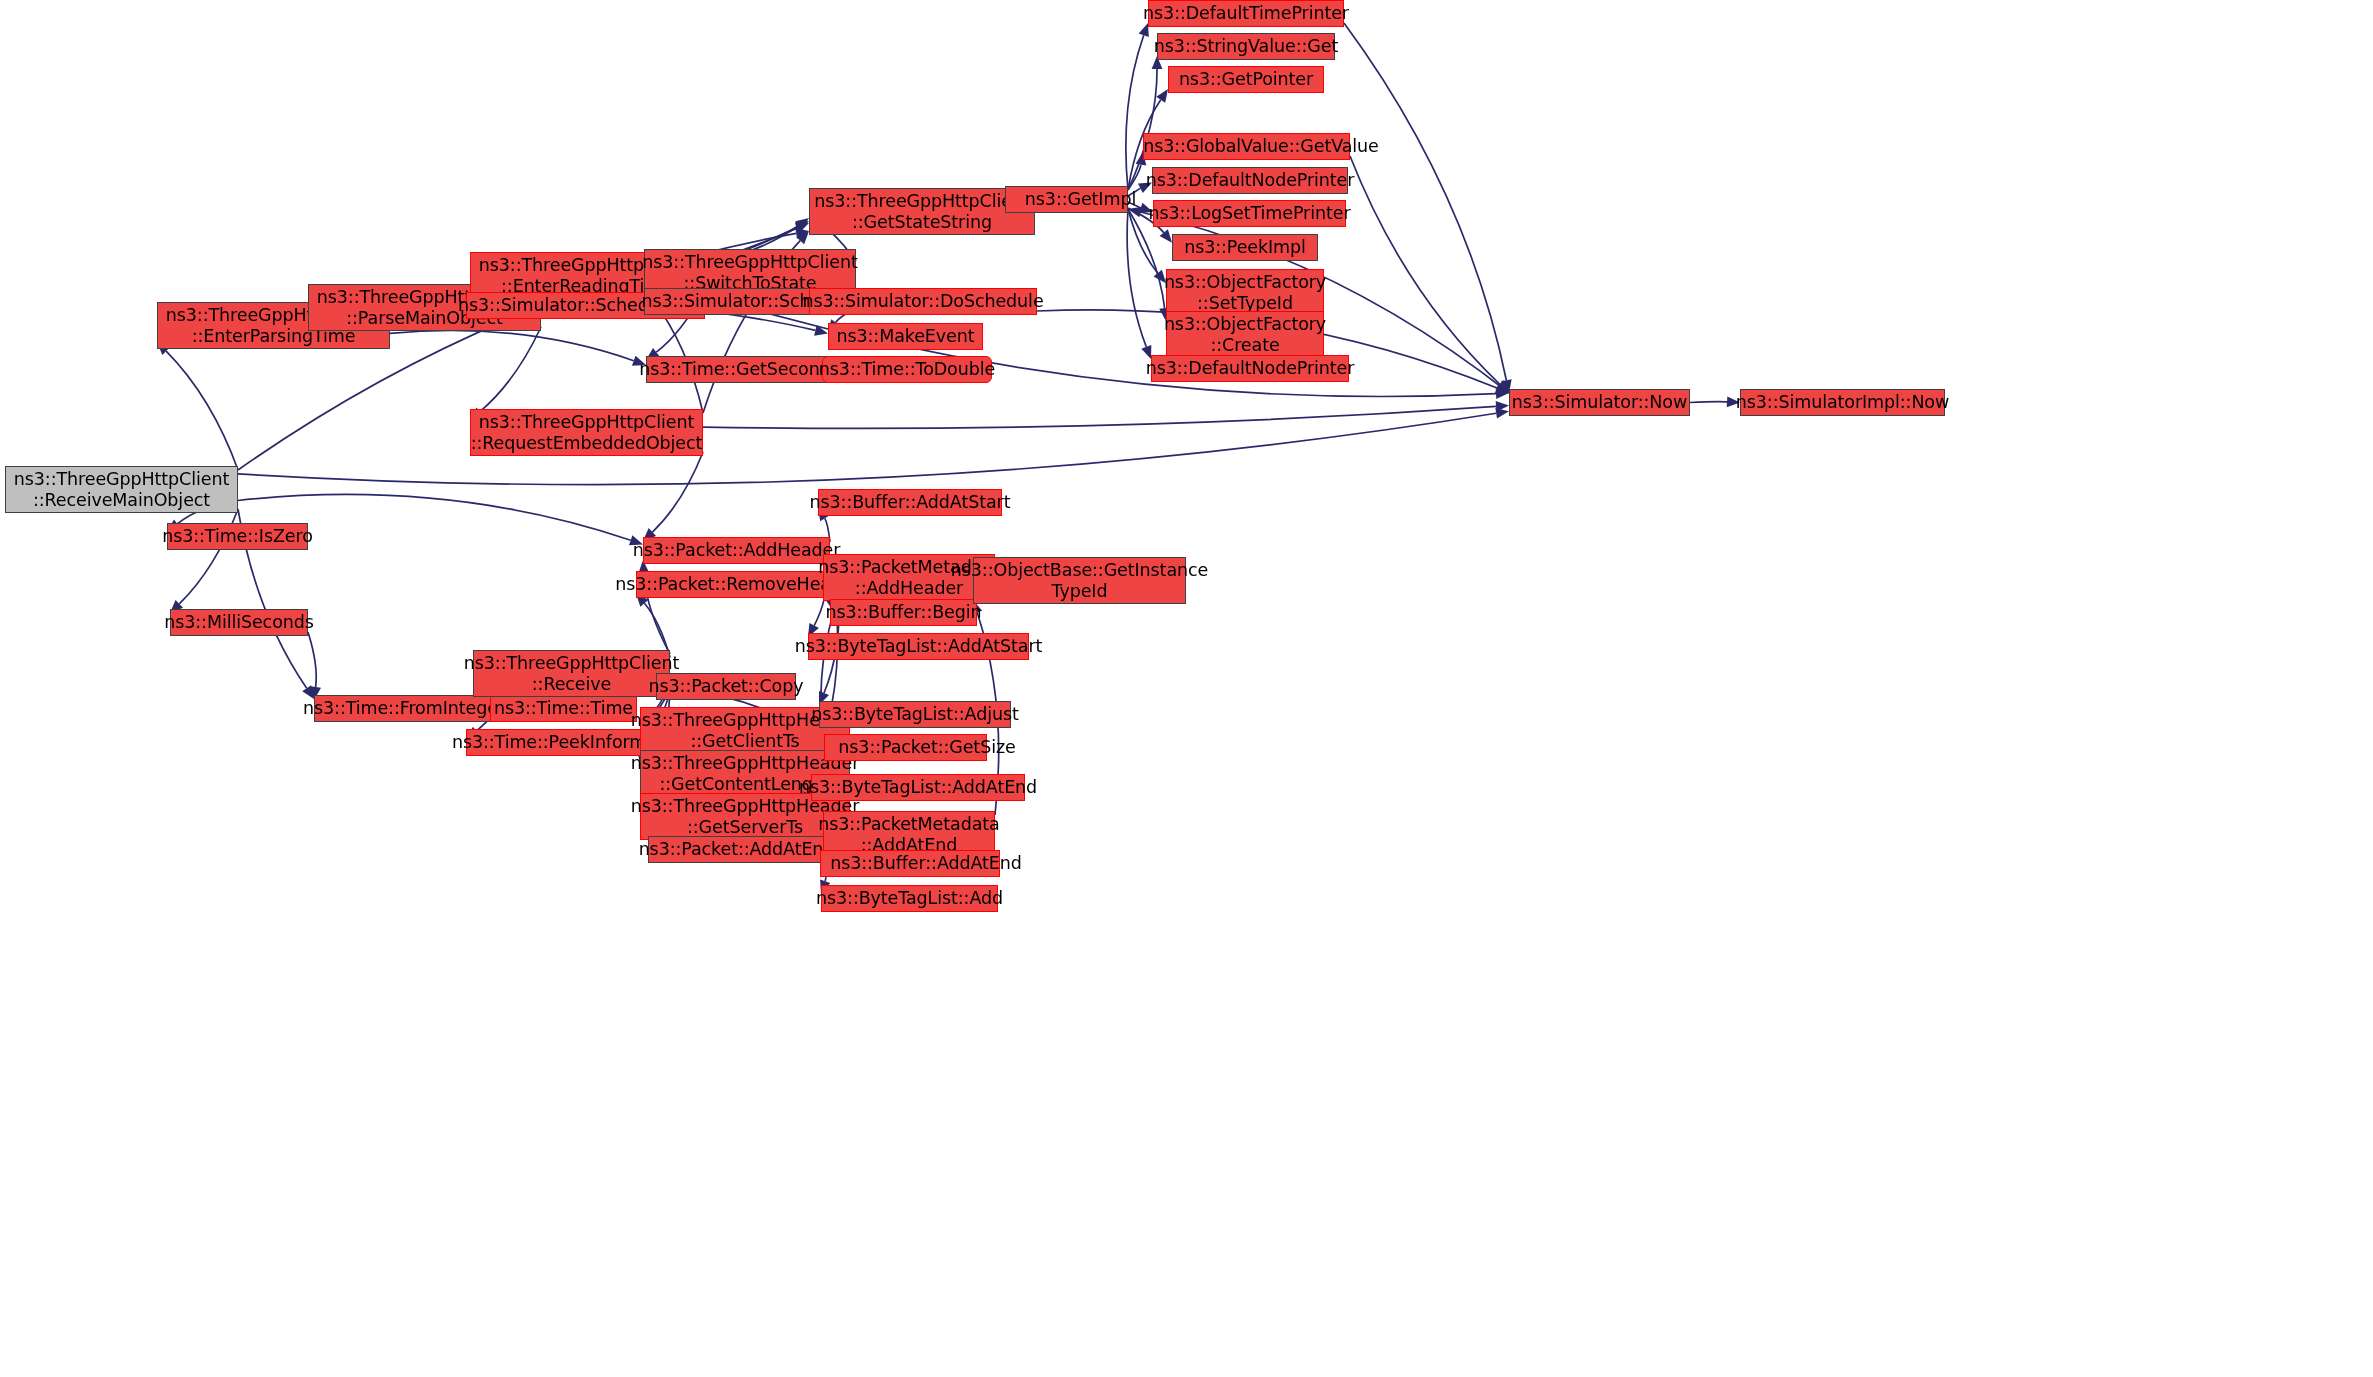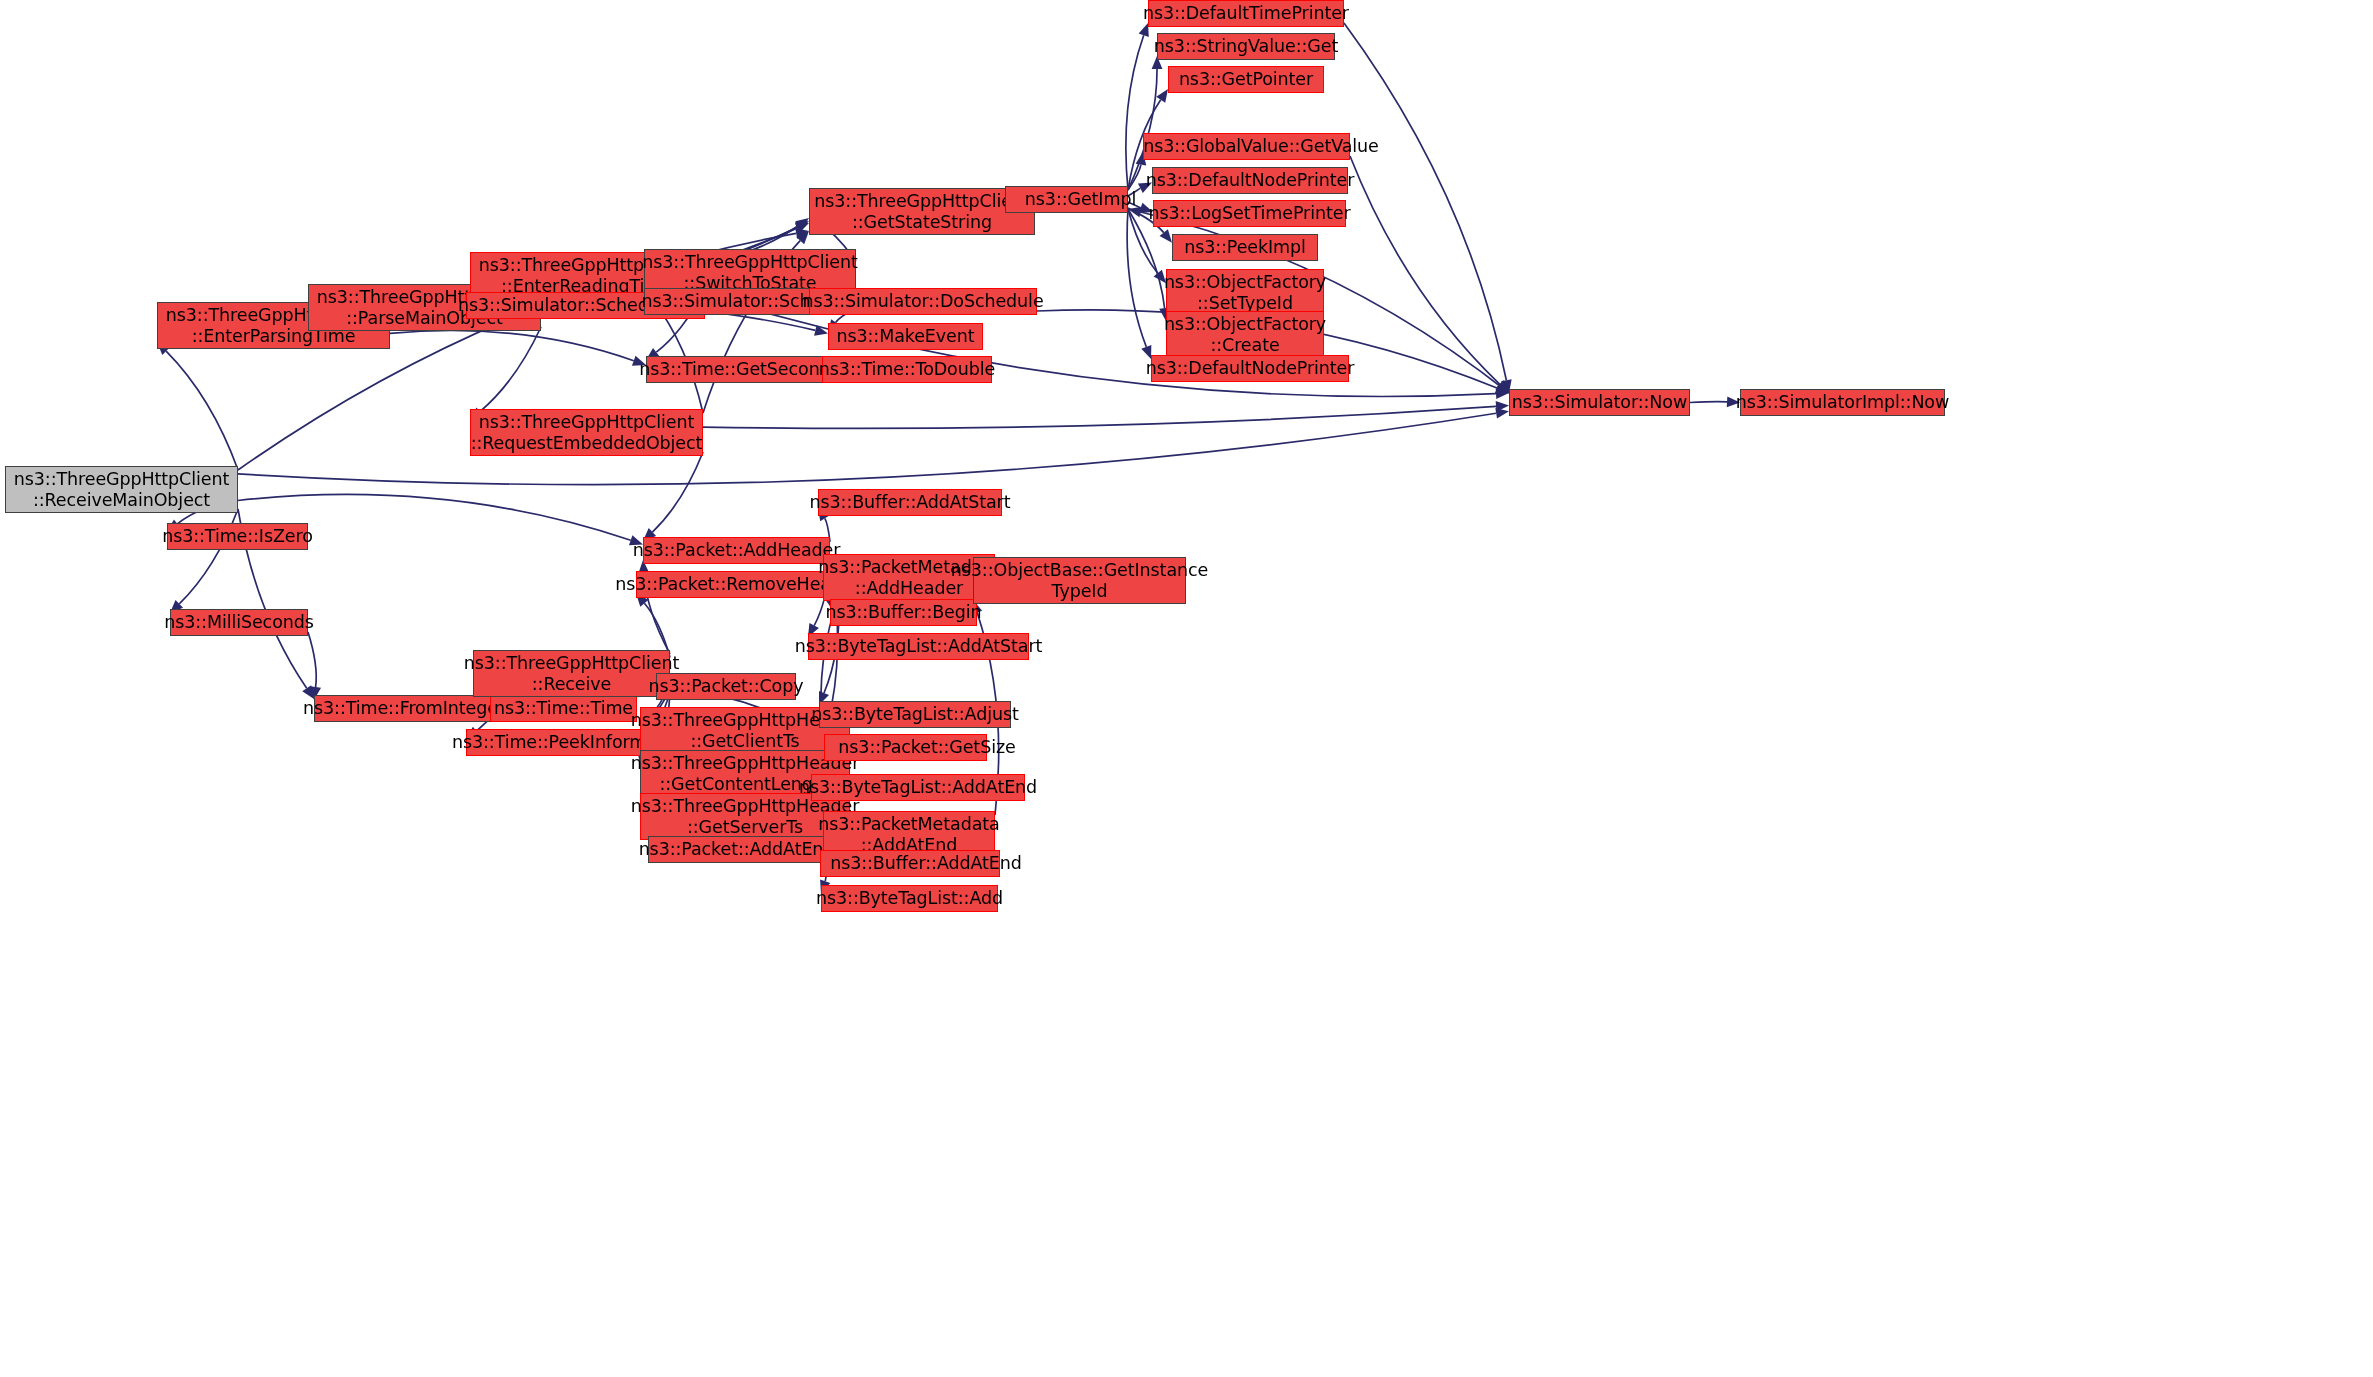--- a/index.html
+++ b/index.html
@@ -205,21 +205,21 @@
 ::EnterReadingTime</div>
       <div class="node red" style="left: 466px; top: 292px; width: 239px; height: 27px;">ns3::Simulator::ScheduleNow</div>
       <div class="node" style="left: 644px; top: 249px; width: 212px; height: 47px;">ns3::ThreeGppHttpClient
 ::SwitchToState</div>
       <div class="node" style="left: 809px; top: 188px; width: 226px; height: 47px;">ns3::ThreeGppHttpClient
 ::GetStateString</div>
       <div class="node" style="left: 644px; top: 288px; width: 212px; height: 27px;">ns3::Simulator::Schedule</div>
       <div class="node red" style="left: 809px; top: 288px; width: 228px; height: 27px;">ns3::Simulator::DoSchedule</div>
       <div class="node red" style="left: 828px; top: 323px; width: 155px; height: 27px;">ns3::MakeEvent</div>
       <div class="node" style="left: 646px; top: 356px; width: 187px; height: 27px;">ns3::Time::GetSeconds</div>
-      <div class="node red" style="left: 822px; top: 356px; width: 170px; height: 27px;">ns3::Time::ToDouble</div>
+      <div class="node red" style="left: 822px; top: 356px; width: 170px; height: 27px; border-radius: 6px;">ns3::Time::ToDouble</div>
       <div class="node red" style="left: 470px; top: 409px; width: 233px; height: 47px;">ns3::ThreeGppHttpClient
 ::RequestEmbeddedObject</div>
       <div class="node" style="left: 1005px; top: 186px; width: 123px; height: 27px; padding-left: 32px;">ns3::GetImpl</div>
       <div class="node red" style="left: 1148px; top: 0px; width: 196px; height: 27px;">ns3::DefaultTimePrinter</div>
       <div class="node" style="left: 1157px; top: 33px; width: 178px; height: 27px;">ns3::StringValue::Get</div>
       <div class="node red" style="left: 1168px; top: 66px; width: 156px; height: 27px;">ns3::GetPointer</div>
       <div class="node red" style="left: 1143px; top: 133px; width: 207px; height: 27px; padding-left: 33px;">ns3::GlobalValue::GetValue</div>
       <div class="node" style="left: 1152px; top: 167px; width: 196px; height: 27px;">ns3::DefaultNodePrinter</div>
       <div class="node red" style="left: 1153px; top: 200px; width: 193px; height: 27px;">ns3::LogSetTimePrinter</div>
       <div class="node" style="left: 1172px; top: 234px; width: 146px; height: 27px;">ns3::PeekImpl</div>

